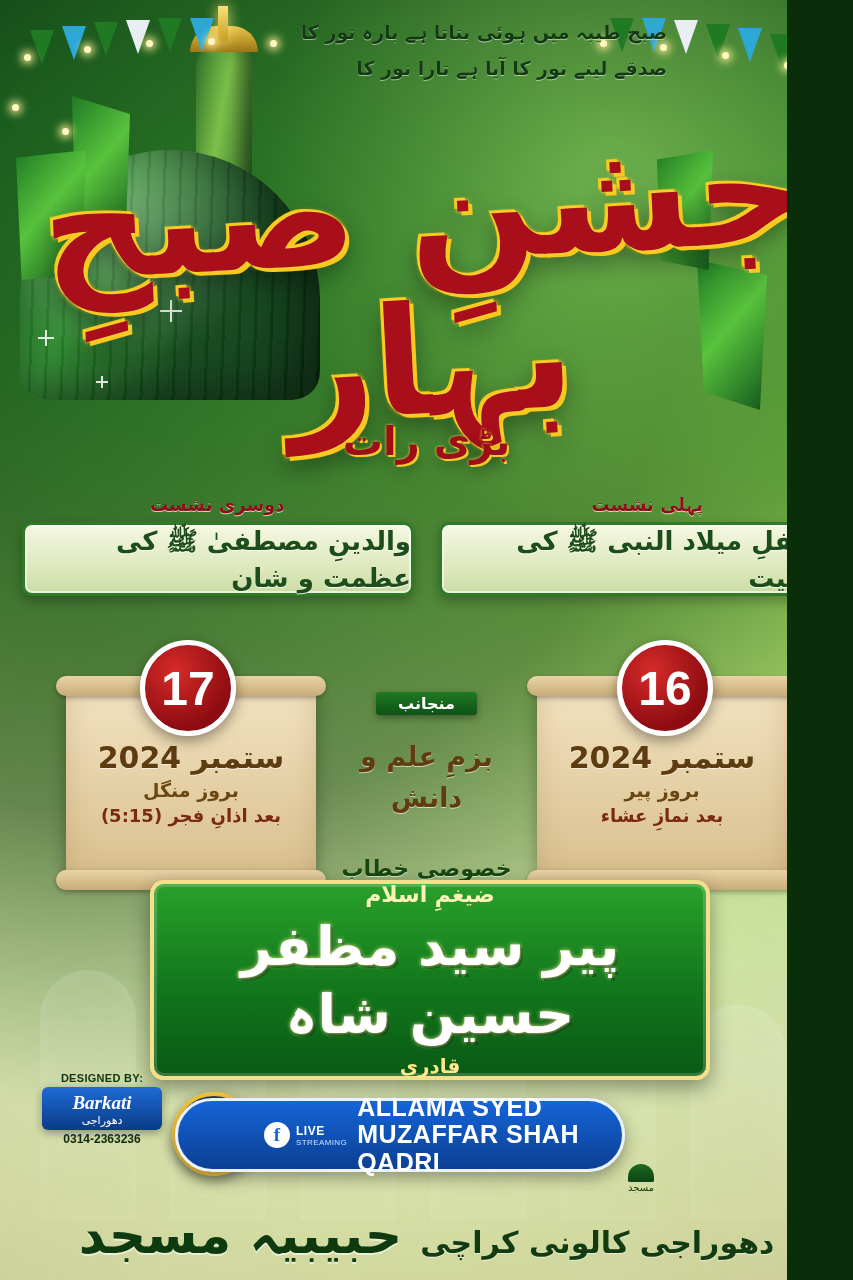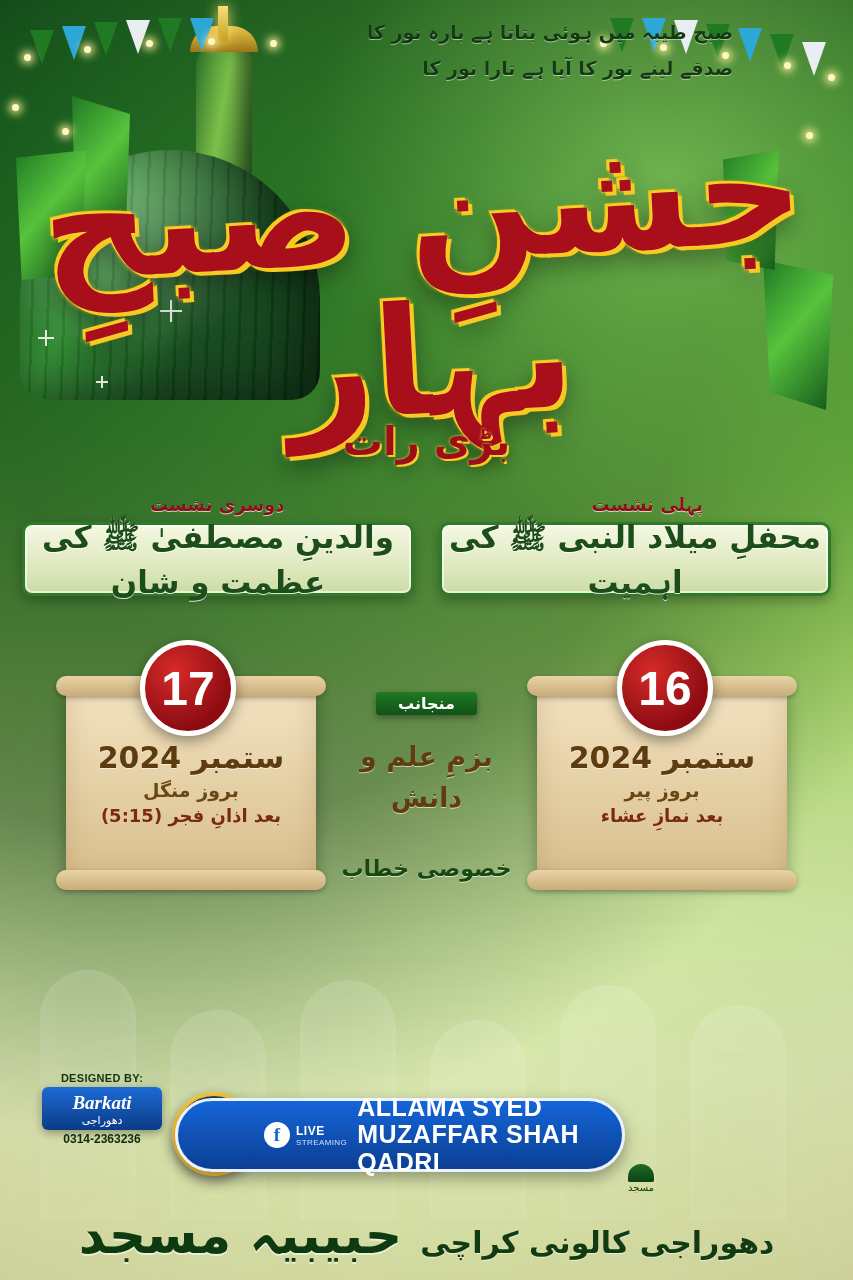--- a/index.html
+++ b/index.html
@@ -3,21 +3,21 @@
 <meta charset="utf-8">
 <style>
   * { box-sizing: border-box; margin: 0; padding: 0; }
   body {
     width: 853px; height: 1280px; overflow: hidden;
     font-family: "Liberation Sans", sans-serif;
     background: #0a2e0a;
   }
 
   #poster {
-    position: relative; width: 853px; height: 1280px; overflow: hidden;
+    position: relative; width: 787px; height: 1280px; overflow: hidden;
     background:
       radial-gradient(circle at 78% 14%, rgba(180,255,120,0.55) 0%, rgba(120,220,70,0.18) 28%, rgba(0,0,0,0) 55%),
       radial-gradient(circle at 18% 22%, rgba(20,90,30,0.85) 0%, rgba(10,50,15,0.5) 45%, rgba(0,0,0,0) 70%),
       radial-gradient(circle at 50% 72%, rgba(210,235,160,0.75) 0%, rgba(150,200,110,0.35) 35%, rgba(40,110,45,0.15) 65%),
       linear-gradient(180deg, #16491a 0%, #2d7a24 14%, #4e9a2c 26%, #7fbc45 38%, #b6d96b 52%, #d9e9a0 64%, #e8efb8 74%, #f0e9c0 84%, #ece0ae 94%, #e6d9a4 100%);
   }
 
   
   .dome-wrap { position: absolute; left: -40px; top: 40px; width: 430px; height: 440px; }
   .dome {
@@ -117,21 +117,21 @@
     border-radius: 10px;
     background: linear-gradient(180deg,#f4f8e2,#dfe9bf 60%,#cbdca4);
     border: 3px solid #2f7a27;
     box-shadow: 0 5px 12px rgba(0,0,0,.28), inset 0 0 0 2px rgba(255,255,255,.6);
     display:flex; align-items:center; justify-content:center;
   }
   .session.right { right: 22px; }
   .session.left { left: 22px; }
   .session-text {
     direction: rtl; font-family: "DejaVu Sans", sans-serif;
-    font-size: 31px; font-weight: 700; color: #1d4d1a; text-align:center;
+    font-size: 26px; font-weight: 700; color: #1d4d1a; 
     text-shadow: 0 1px 0 rgba(255,255,255,.8);
     border-radius: 9px;
   }
   .session-tag {
     position:absolute; top: -4px; direction: rtl;
     font-family:"DejaVu Sans", sans-serif; font-size: 18px; font-weight:700;
     color:#8f0d16; text-shadow: 0 1px 0 rgba(255,255,255,.7);
   }
   .session-tag.r { right: 150px; }
   .session-tag.l { left: 150px; }
@@ -416,20 +416,25 @@
     </div>
     <div class="badge left">17</div>
 
     <div class="mid-tag">
       <div class="mid-ribbon">منجانب</div>
       <div class="mid-text">بزمِ علم و دانش</div>
     </div>
   </div>
 
   <div class="khitab">خصوصی خطاب</div>
+  <div class="speaker-panel">
+    <div class="speaker-pre">ضیغمِ اسلام</div>
+    <div class="speaker-name">پیر سید مظفر حسین شاہ</div>
+    <div class="speaker-suffix">قادری</div>
+  </div>
 
   <div class="designer">
     <div class="designed-by">DESIGNED BY:</div>
     <div class="designer-card">
       <div class="brand">Barkati</div>
       <div class="brand-urdu">دھوراجی</div>
     </div>
     <div class="designer-phone">0314-2363236</div>
   </div>
 

